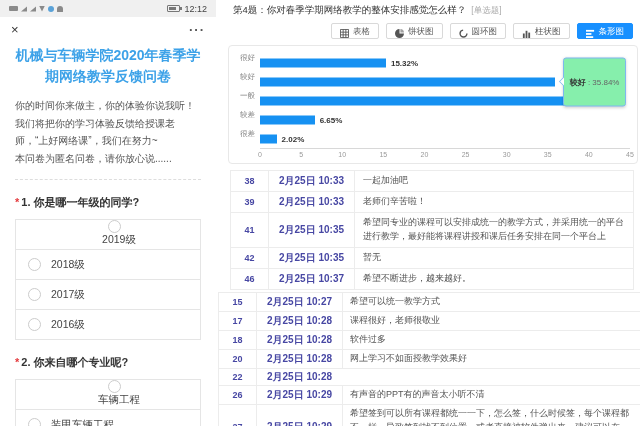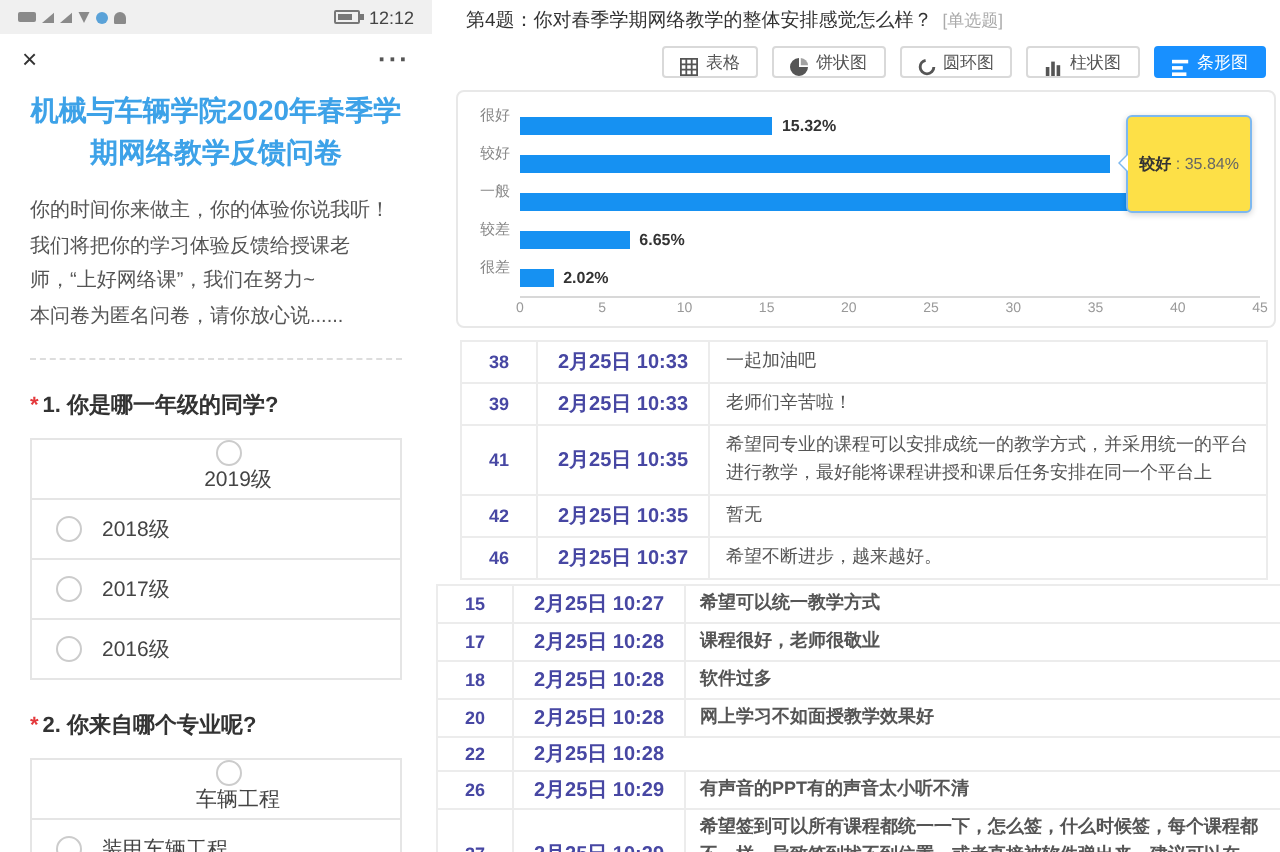--- a/index.html
+++ b/index.html
@@ -52,21 +52,21 @@
   .tbtn.active { background:#1890ff; border-color:#1890ff; color:#fff; }
 
   .card { margin:6px 0 0 12px; width:410px; height:119px; border:1px solid #e8e8e8;
           border-radius:4px; background:#fff; padding-top:7px; }
   .crow { display:flex; align-items:flex-start; height:19px; }
   .clabel { flex:0 0 26px; width:26px; text-align:right; font-size:7.5px; color:#888; }
   .ctrack { flex:1; margin:0 7px 0 5px; position:relative; height:100%; }
   .cbar { position:absolute; left:0; top:50%; transform:translateY(-50%); height:9px; background:#1691f2; }
   .vlabel { position:absolute; top:50%; transform:translateY(-50%); font-size:8px;
             font-weight:bold; color:#333; white-space:nowrap; }
-  .tooltip { position:absolute; top:50%; transform:translateY(-50%); background:#fde047;
+  .tooltip { position:absolute; top:50%; transform:translateY(-50%); background:#86efac;
              border:1px solid #7db8ef; border-radius:3px; box-shadow:0 1px 3px rgba(0,0,0,.18);
              font-size:8px; color:#666; padding:18px 6px; white-space:nowrap; z-index:2; }
   .tooltip b { color:#333; }
   .tooltip::before { content:""; position:absolute; left:-5px; top:50%; transform:translateY(-50%);
                      border:5px solid transparent; border-right-color:#7db8ef; border-left:0; }
   .tooltip::after { content:""; position:absolute; left:-4px; top:50%; transform:translateY(-50%);
                     border:4px solid transparent; border-right-color:#fff; border-left:0; }
   .axis-row { height:14px; align-items:flex-start; }
   .axis-track { border-top:1px solid #d8d8d8; }
   .tick { position:absolute; top:2px; transform:translateX(-50%); font-size:7px; color:#999; }
@@ -76,21 +76,21 @@
   .rtable.t2 { margin:2px 0 0 2px; width:422px; }
   .trow { display:flex; align-items:stretch; border-bottom:1px solid #ececec; }
   .cell { display:flex; align-items:center; }
   .cell + .cell { border-left:1px solid #ececec; }
   .cell.id { flex:0 0 37px; justify-content:center; color:#4747a3; font-size:9px; font-weight:bold; }
   .cell.time { flex:0 0 86px; justify-content:center; color:#4747a3; font-size:10px;
                font-weight:bold; white-space:nowrap; }
   .cell.content { flex:1; padding:3px 8px; font-size:9px; color:#555; line-height:1.55; }
   .t1 .trow { min-height:21px; }
   .t2 .trow { min-height:17px; }
-  .t2 .cell.content { padding:2px 7px;font-weight:bold; }
+  .t2 .cell.content { padding:2px 7px; }
 </style>
 </head>
 <body>
 
 <div id="app" data-name="screen">
 
   <div class="phone" data-name="phone-survey-pane">
     <div class="statusbar" data-name="phone-status-bar">
       <span class="sicons" data-name="status-icons">
           <span class="sicon" data-name="camera-icon"></span>

